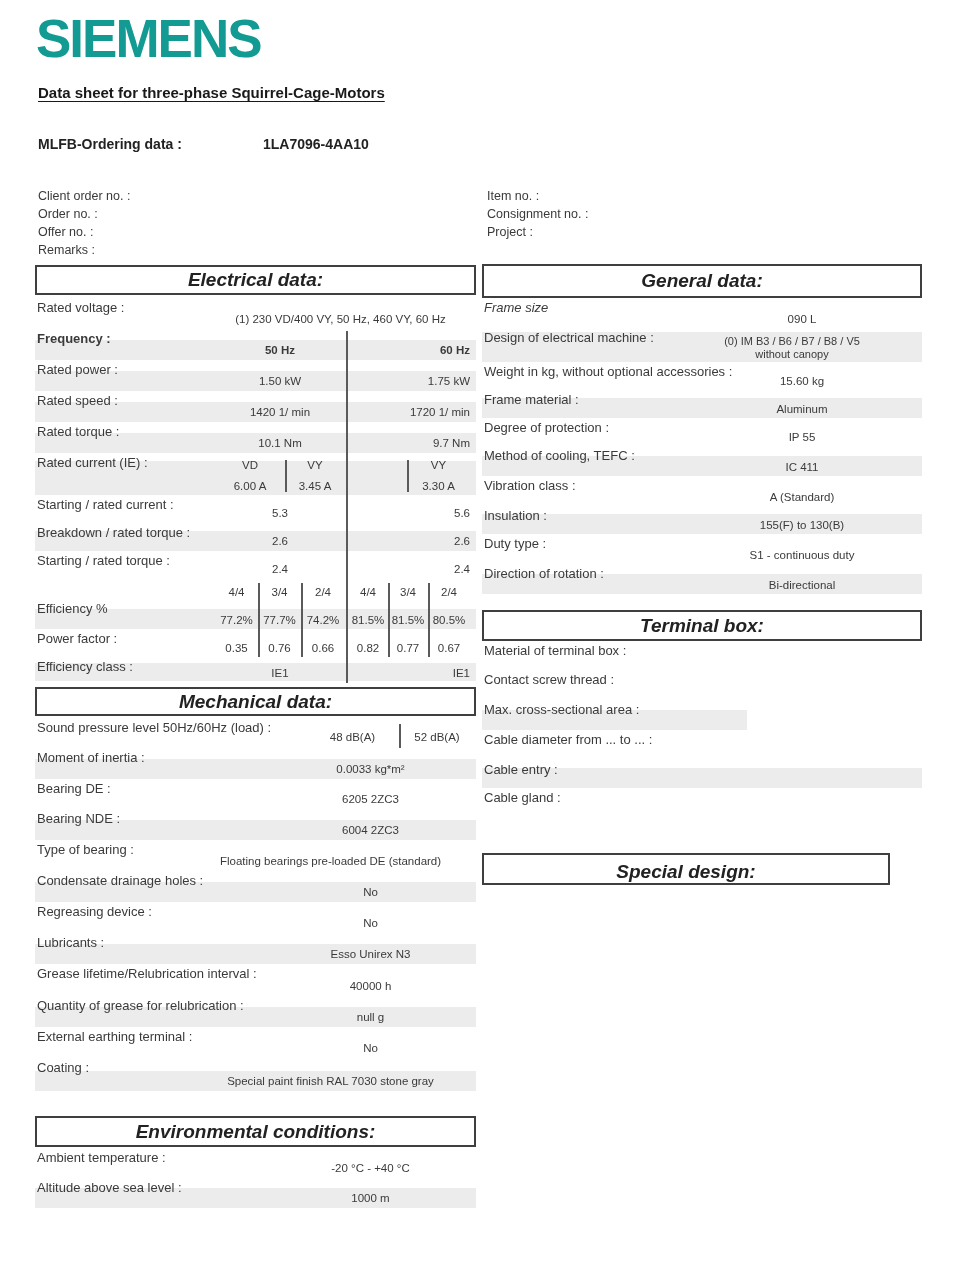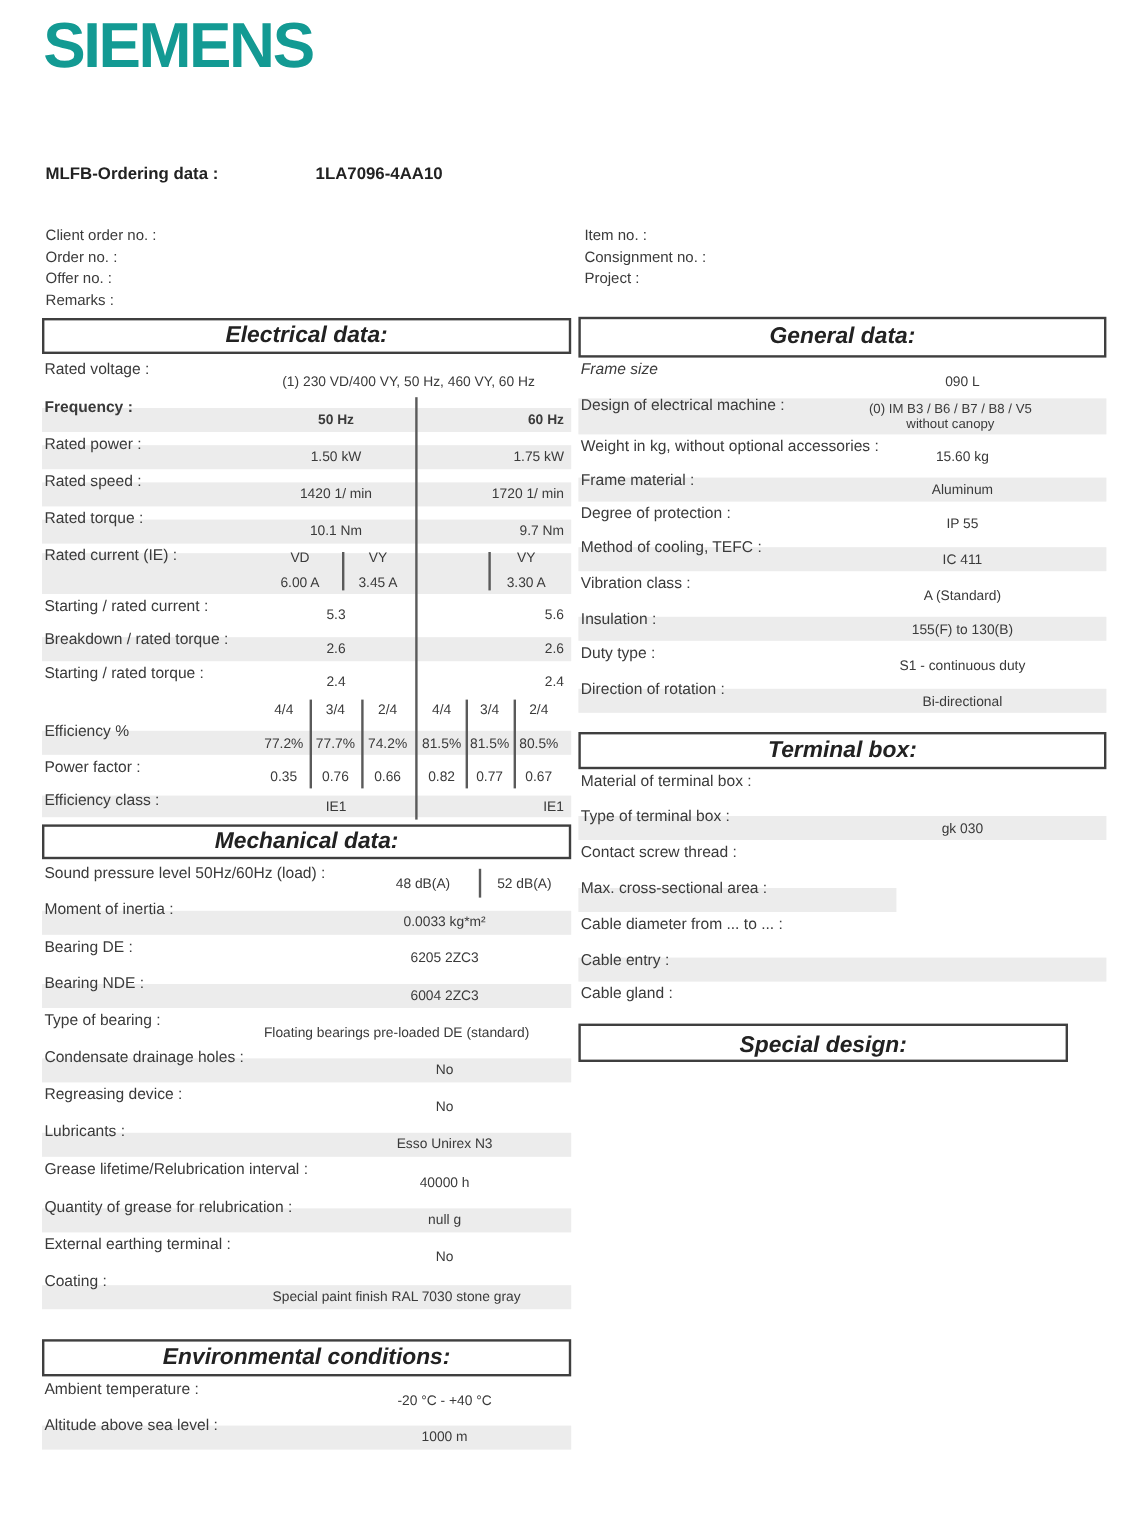--- a/index.html
+++ b/index.html
@@ -58,20 +58,21 @@
 
   .italic{font-style:italic;}
   .gray .stripe{background:var(--stripe);}
 </style>
 </head>
 <body>
 
 <div id="page">
 
   <div class="logo">SIEMENS</div>
+  <div class="doc-title">Data sheet for three-phase Squirrel-Cage-Motors</div>
   <div class="mlfb-label">MLFB-Ordering data :</div>
   <div class="mlfb-value">1LA7096-4AA10</div>
 
   <div class="order-left">
     <div>Client order no. :</div>
     <div>Order no. :</div>
     <div>Offer no. :</div>
     <div>Remarks :</div>
   </div>
   <div class="order-right">
@@ -242,25 +243,20 @@
       <span class="stripe"></span>
       <span class="lbl">Direction of rotation :</span>
       <span class="val g-val">Bi-directional</span>
     </div>
   </div>
 
   <div id="term">
     <div class="g-row white" style="height:29px;">
       <span class="lbl">Material of terminal box :</span>
     </div>
-    <div class="g-row gray" style="height:30px;">
-      <span class="stripe"></span>
-      <span class="lbl">Type of terminal box :</span>
-      <span class="val g-val">gk 030</span>
-    </div>
     <div class="g-row white" style="height:30px;">
       <span class="lbl">Contact screw thread :</span>
     </div>
     <div class="g-row gray" style="height:30px;">
       <span class="stripe" style="right:175px;"></span>
       <span class="lbl">Max. cross-sectional area :</span>
     </div>
     <div class="g-row white" style="height:30px;">
       <span class="lbl">Cable diameter from ... to ... :</span>
     </div>

